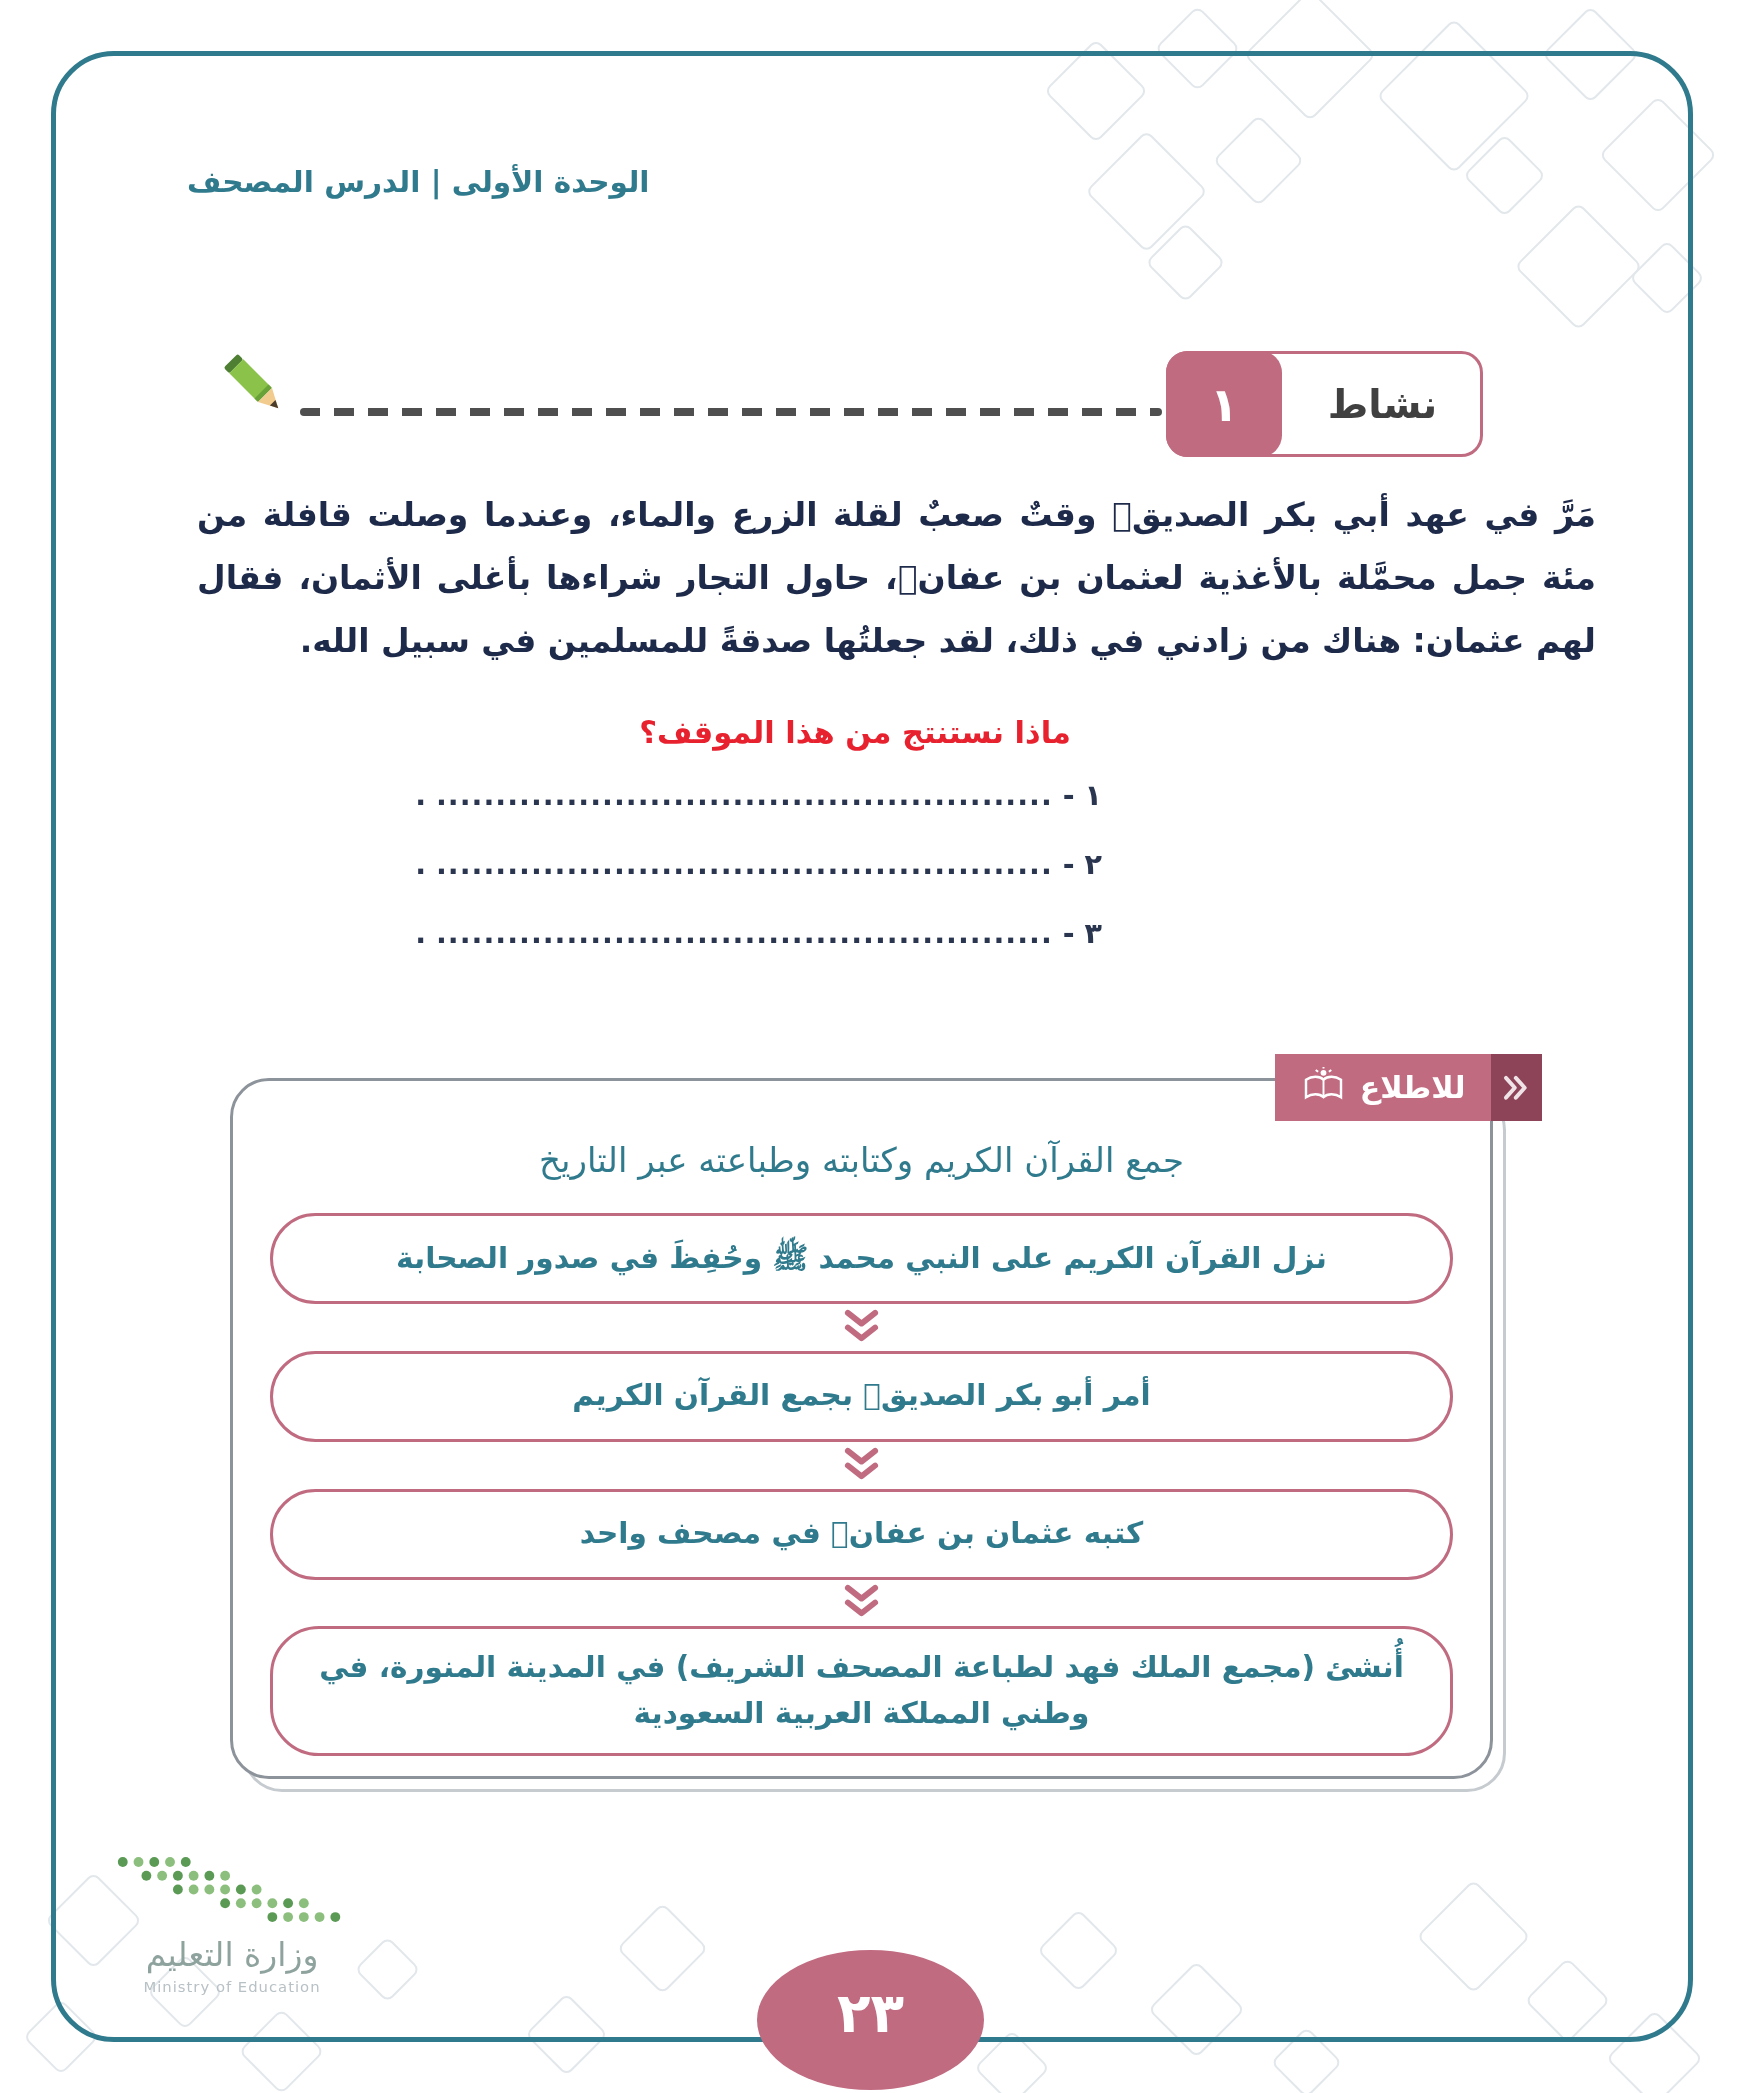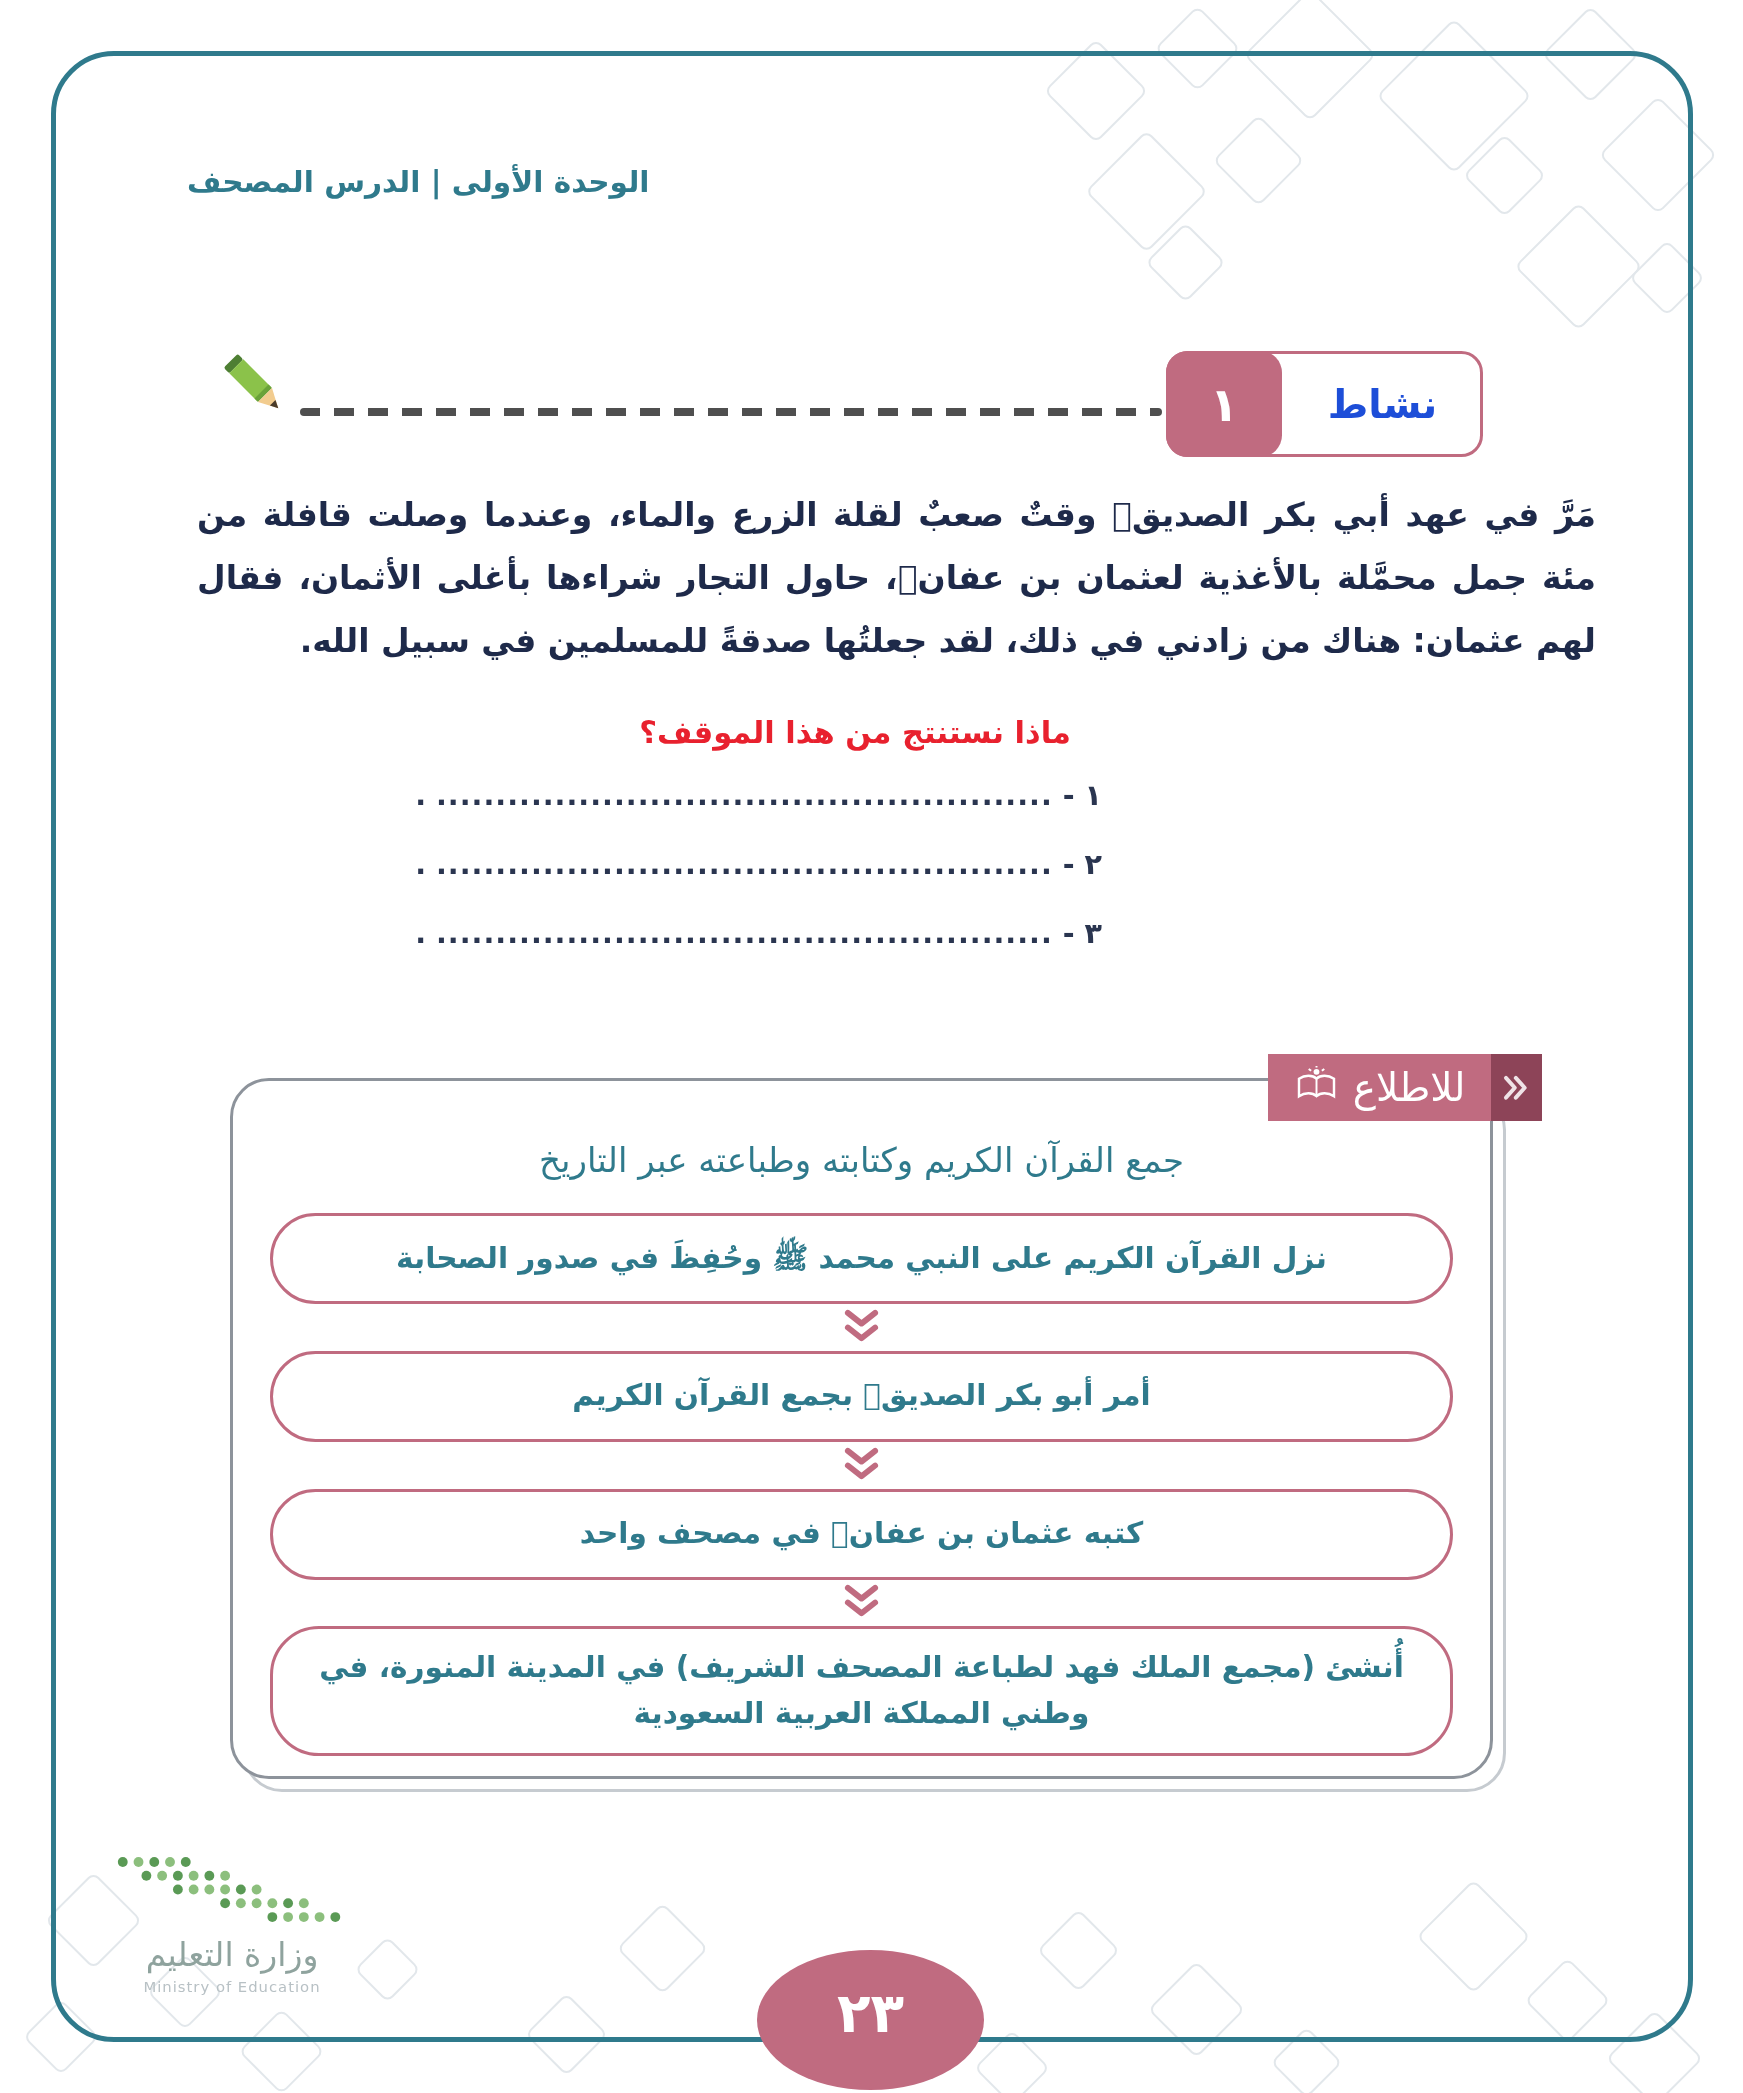--- a/index.html
+++ b/index.html
@@ -7,40 +7,40 @@
   body { position:relative; background:#ffffff; font-family:"DejaVu Sans","Liberation Sans",sans-serif; overflow:hidden; }
 
   .sq { position:absolute; border:2px solid #e2e7eb; border-radius:7.9px; transform:rotate(45deg); z-index:0; }
 
   .page-border { position:absolute; inset:51px; border:5.9px solid #2f7a8c; border-radius:63px; z-index:1; pointer-events:none; }
 
   .unit-header { position:absolute; top:165px; left:187px; z-index:2; color:#2f7a8c; font-size:29.6px; font-weight:bold; direction:rtl; }
 
   .activity-box { position:absolute; top:351px; right:261px; width:317px; height:106px; background:#fff; border:3px solid #c06b80; border-radius:21.7px; z-index:2; }
   .activity-num { position:absolute; top:-3px; left:-3px; width:116px; height:106px; background:#c06b80; border-radius:21.7px; display:flex; align-items:center; justify-content:center; color:#fff; font-size:47px; font-weight:bold; }
-  .activity-label { position:absolute; top:0; left:116px; right:0; height:100%; display:flex; align-items:center; justify-content:center; color:#1d4ed8; font-size:39px; font-weight:bold; letter-spacing:3.9px; }
+  .activity-label { position:absolute; top:0; left:116px; right:0; height:100%; display:flex; align-items:center; justify-content:center; color:#404040; font-size:39px; font-weight:bold; letter-spacing:3.9px; }
 
   .dash-line { position:absolute; top:408px; left:300px; width:862px; height:7.9px; background:repeating-linear-gradient(90deg,#4f4f4f 0 19.7px,transparent 19.7px 34px); border-radius:3.9px; z-index:2; }
 
   .pencil { position:absolute; top:343px; left:209px; z-index:2; }
 
   .paragraph { position:absolute; top:483px; right:148px; width:1399px; z-index:2; color:#1e2a4a; font-size:33px; font-weight:700; line-height:63px; text-align:justify; direction:rtl; }
 
   .question { position:absolute; top:715px; right:673px; z-index:2; color:#e8212e; font-size:30.5px; font-weight:bold; direction:rtl; }
 
   .answers { position:absolute; top:778px; right:642px; z-index:2; direction:rtl; }
   .answer-line { display:flex; align-items:baseline; gap:9.9px; margin-bottom:35px; color:#2a3550; font-size:28.6px; font-weight:700; }
   .answer-dots { letter-spacing:1px; }
 
   .info-shadow { position:absolute; top:1091px; left:243px; width:1263px; height:701px; border:3px solid #c6cbd0; border-radius:39px; background:#fff; z-index:1; }
   .info-box { position:absolute; top:1078px; left:230px; width:1263px; height:701px; border:3px solid #8d939b; border-radius:39px; background:#fff; z-index:2; }
 
   .info-tab { position:absolute; top:1054px; right:202px; height:67px; display:flex; z-index:4; }
   .tab-ribbon { width:51px; background:#8d4458; display:flex; align-items:center; justify-content:center; }
-  .tab-main { display:flex; align-items:center; gap:13.8px; padding:0 25.6px; background:#c06b80; color:#fff; font-size:39px; font-weight:normal; }
+  .tab-main { display:flex; align-items:center; gap:13.8px; padding:0 25.6px; background:#c06b80; color:#fff; font-size:30px; font-weight:bold; }
 
   .info-title { margin-top:59px; text-align:center; color:#2f7a8c; font-size:34px; font-weight:normal; direction:rtl; }
 
   .steps { padding:33px 37px 4px; display:flex; flex-direction:column; align-items:center; }
   .pill { width:100%; min-height:91px; border:3px solid #c06b80; border-radius:49px; display:flex; align-items:center; justify-content:center; text-align:center; color:#2f7a8c; font-size:29.6px; font-weight:bold; padding:11.8px 45px; line-height:1.55; direction:rtl; background:#fff; }
   .pill.tall { min-height:130px; }
   .step-arrow { margin:4.9px 0; line-height:0; }
 
   .page-num { position:absolute; top:1950px; left:757px; width:227px; height:140px; background:#c06b80; border-radius:50%; z-index:3; display:flex; align-items:center; justify-content:center; color:#fff; font-size:55px; font-weight:bold; padding-bottom:13.8px; }
 

